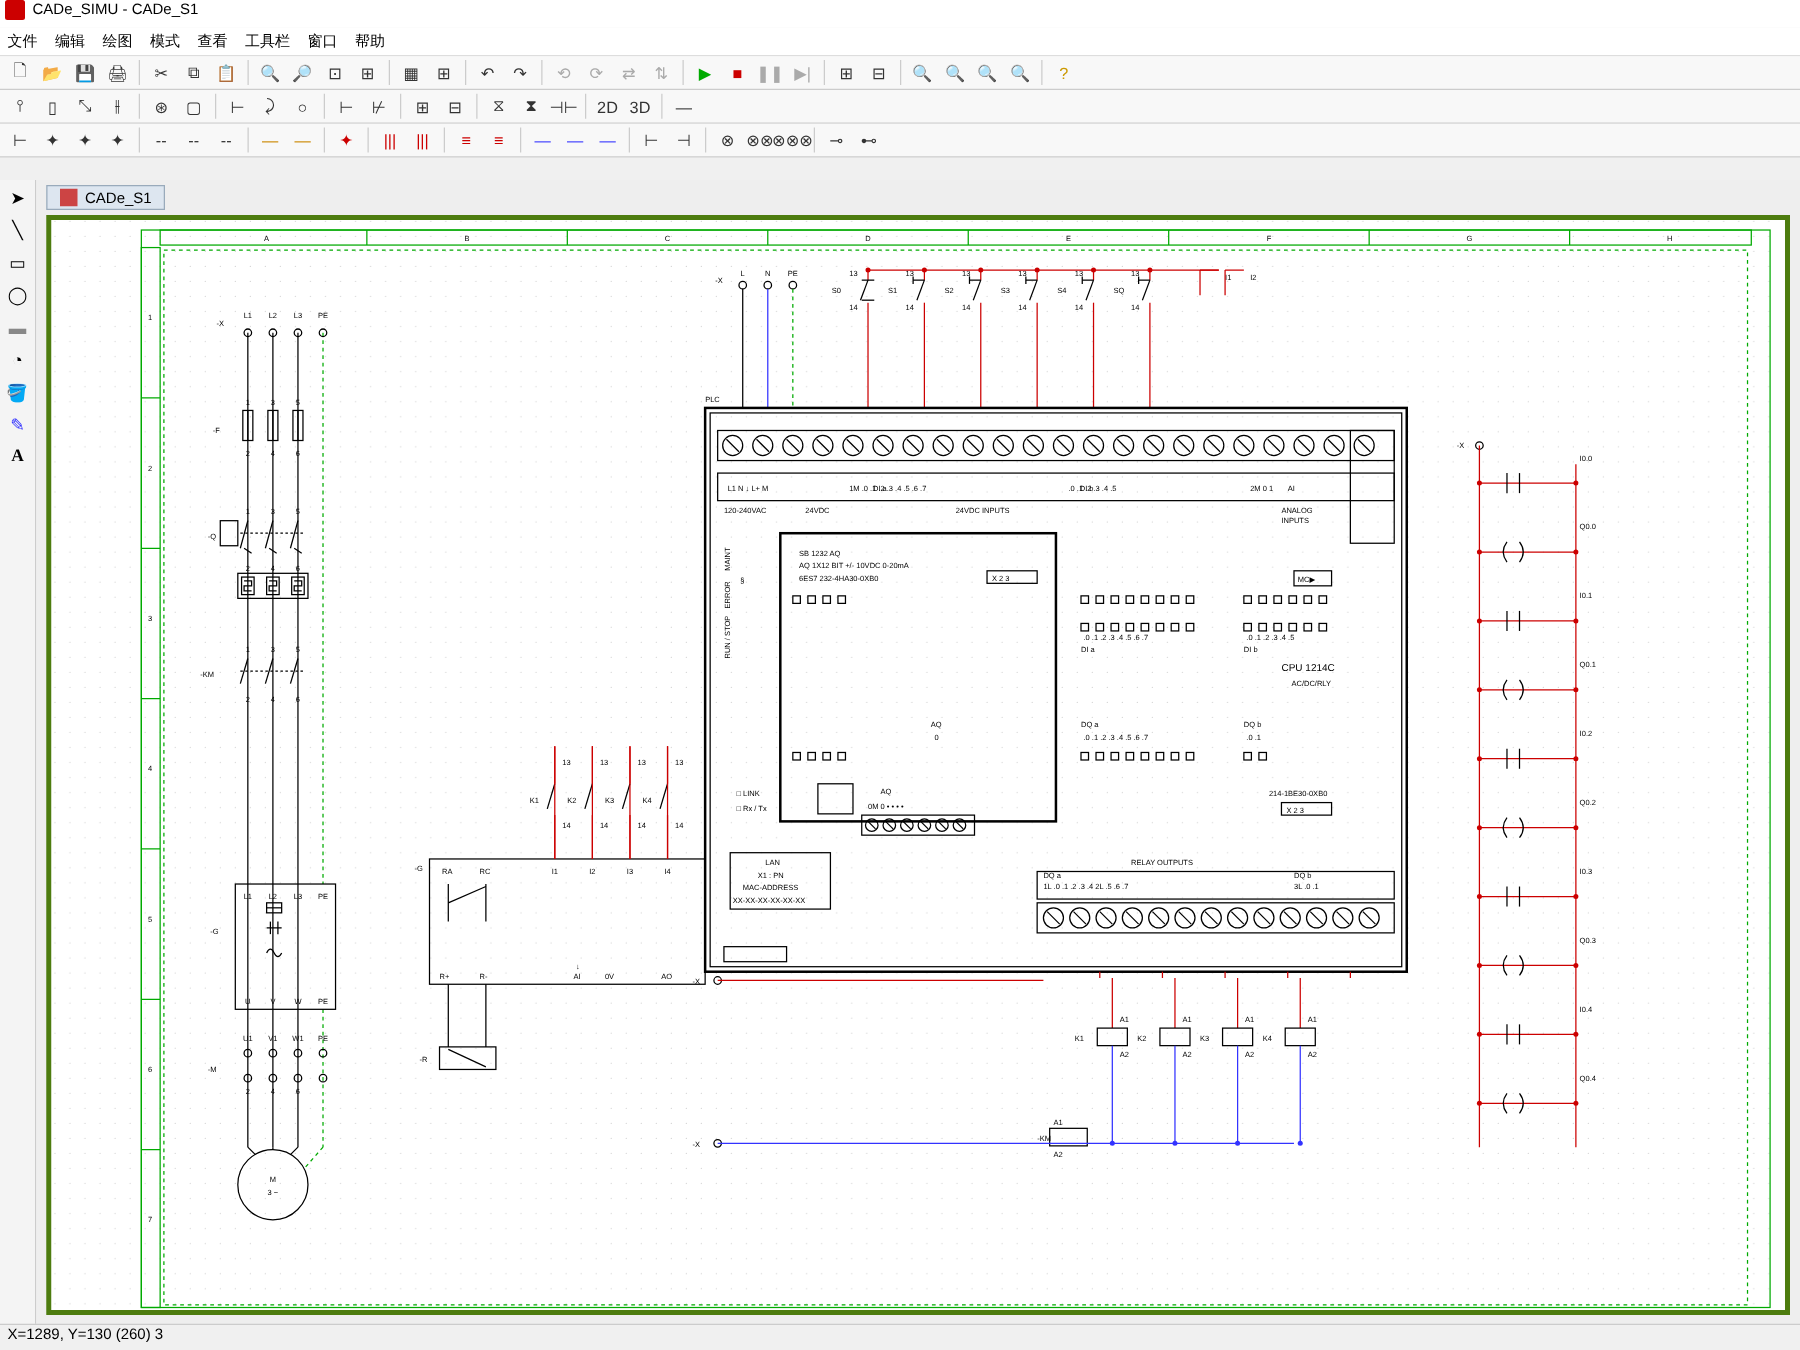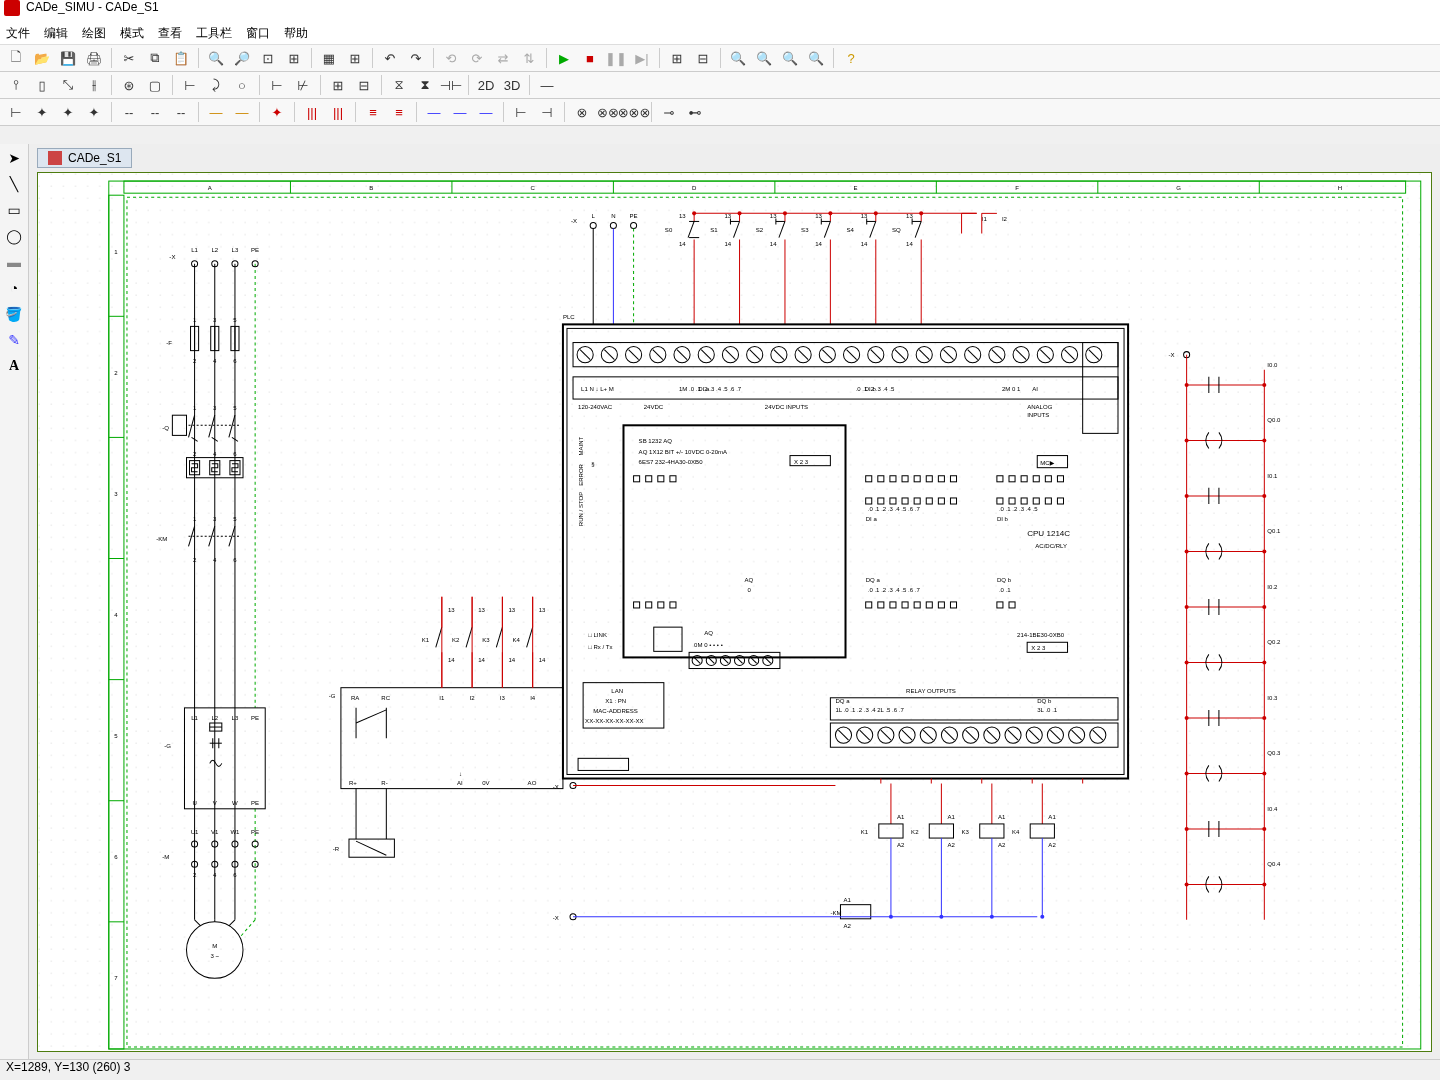--- a/index.html
+++ b/index.html
@@ -9,21 +9,21 @@
 .menubar span{cursor:default}
 .toolbar{height:26px;background:#f8f8f8;border-bottom:1px solid #ccc;display:flex;align-items:center;padding:0 4px;gap:2px}
 .tbtn{width:22px;height:22px;display:flex;align-items:center;justify-content:center;border:1px solid transparent;font-size:13px;color:#333}
 .sep{width:1px;height:20px;background:#ccc;margin:0 3px}
 .workspace{position:absolute;top:144px;left:0;right:0;bottom:20px;display:flex}
 .lefttools{width:28px;background:#f4f4f4;border-right:1px solid #ccc;display:flex;flex-direction:column;align-items:center;padding-top:4px;gap:6px}
 .lefttools .lt{width:20px;height:20px;display:flex;align-items:center;justify-content:center;font-size:14px}
 .canvaswrap{flex:1;position:relative;background:#eee;overflow:hidden}
 .doctab{position:absolute;top:4px;left:8px;background:#dde6f0;border:1px solid #9ab;padding:2px 10px;font-size:12px;display:flex;align-items:flex-start;gap:6px}
 .doctab .dico{width:14px;height:14px;background:#c44;display:inline-block}
-.canvas{position:absolute;top:28px;left:8px;right:8px;bottom:8px;background:#fff;border:1px solid #4d7c0f}
+.canvas{position:absolute;top:28px;left:8px;right:8px;bottom:8px;background:#fff;border:4px solid #4d7c0f}
 .statusbar{position:absolute;bottom:0;left:0;right:0;height:20px;background:#f0f0f0;border-top:1px solid #ccc;font-size:12px;padding:0 6px}
 svg{width:100%;height:100%}
 .frame{stroke:#0a0;stroke-width:1;fill:none}
 .dashg{stroke:#0a0;stroke-dasharray:3 3;fill:none}
 .wire{stroke:#000;stroke-width:1;fill:none}
 .wirer{stroke:#c00;stroke-width:1;fill:none}
 .wireb{stroke:#33f;stroke-width:1;fill:none}
 .txt{font-size:8px;fill:#000;font-family:Arial}
 .txts{font-size:6px;fill:#000;font-family:Arial}
 .noder{fill:#c00}

